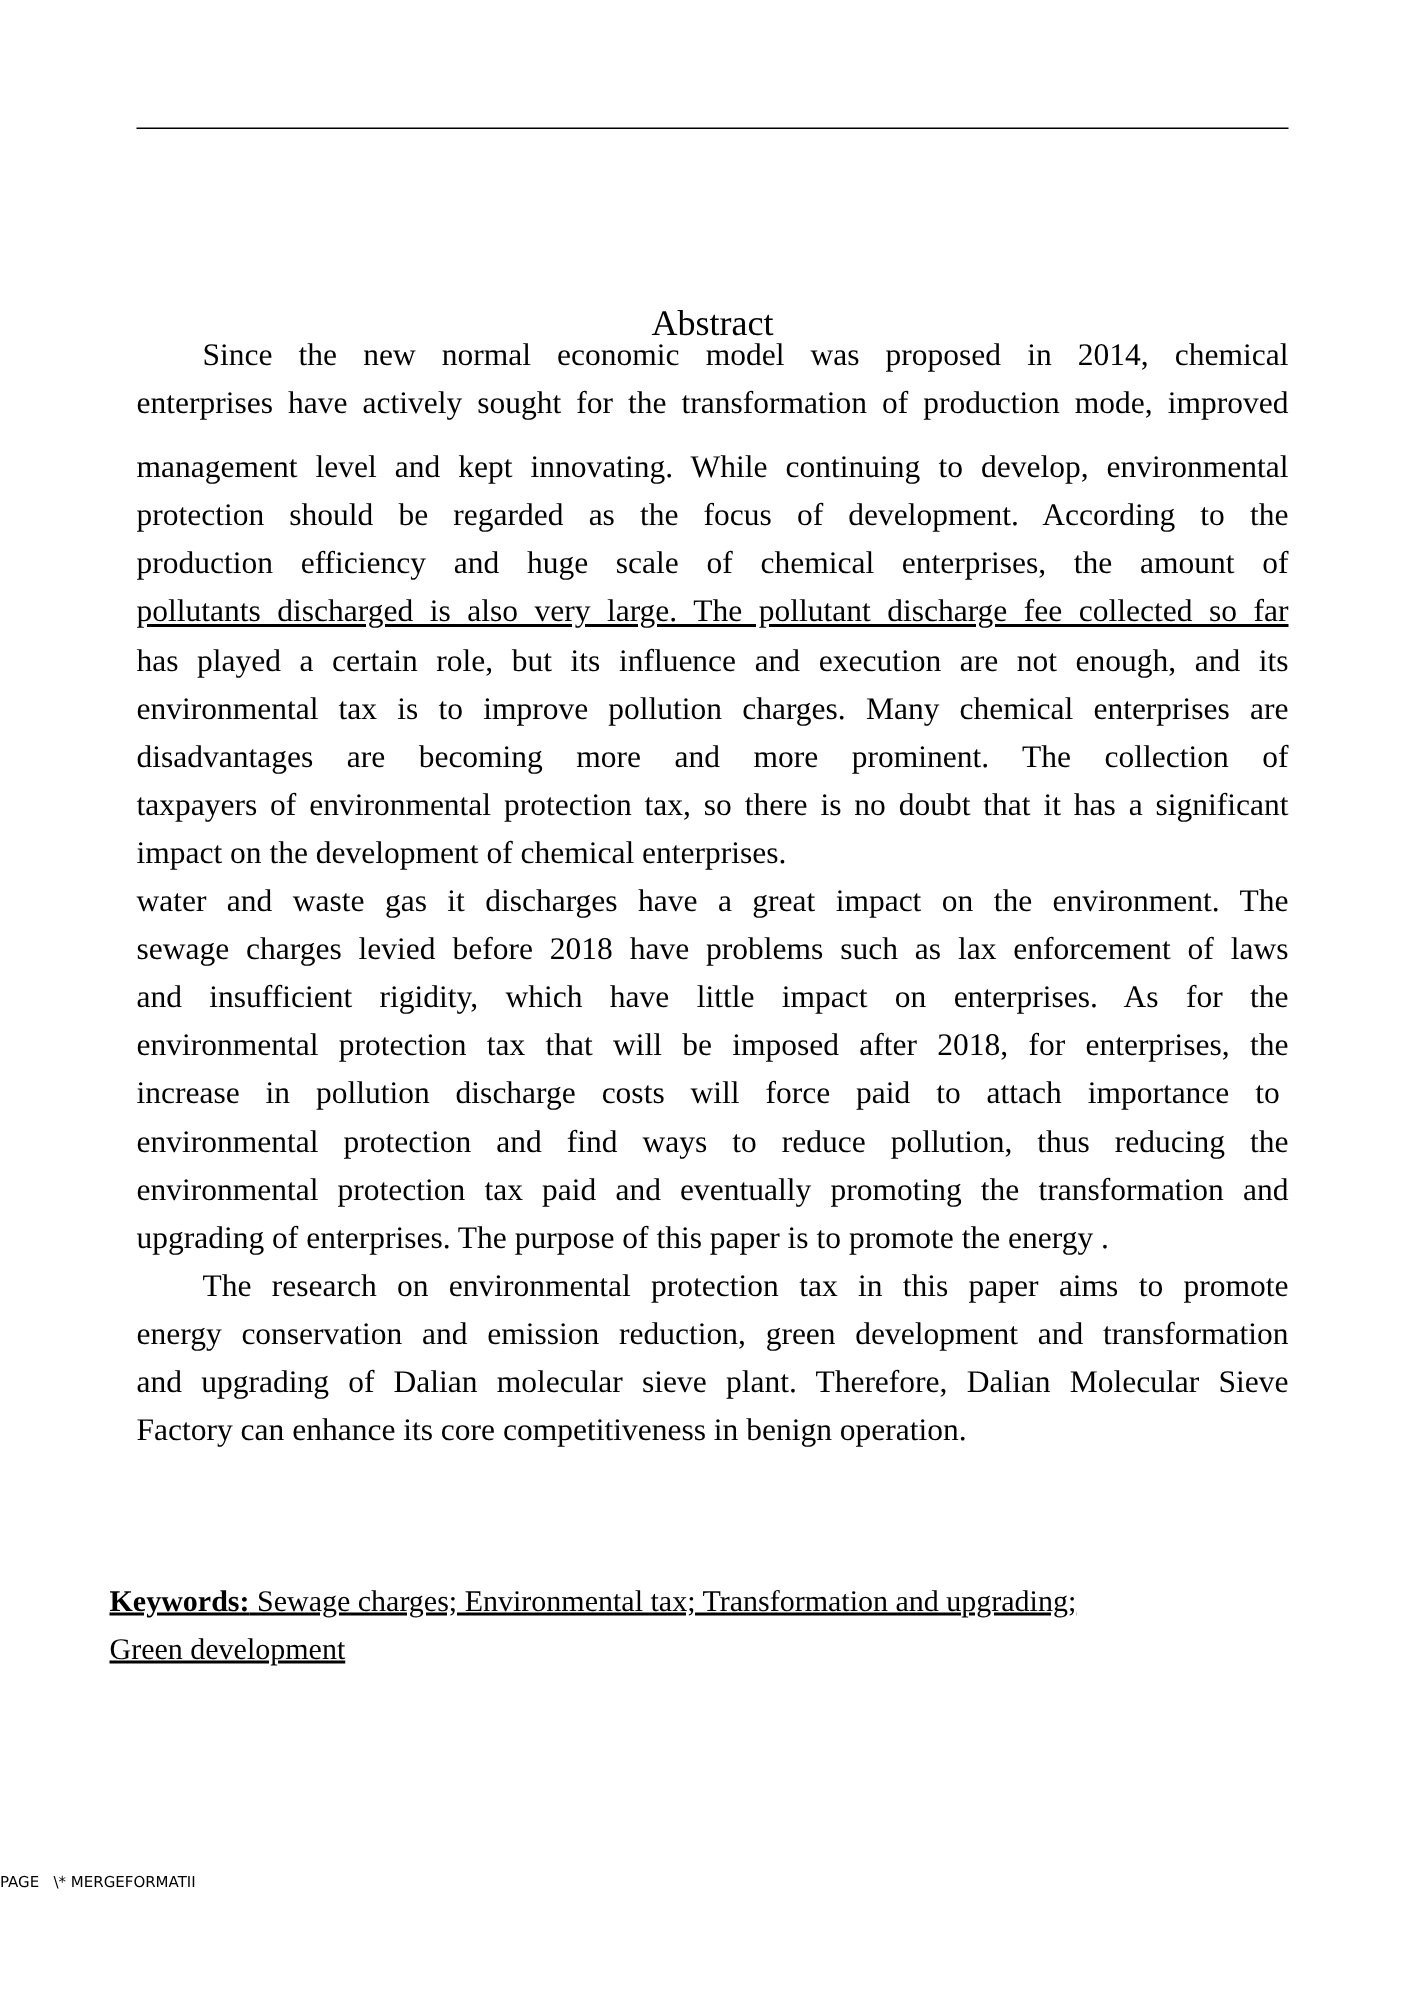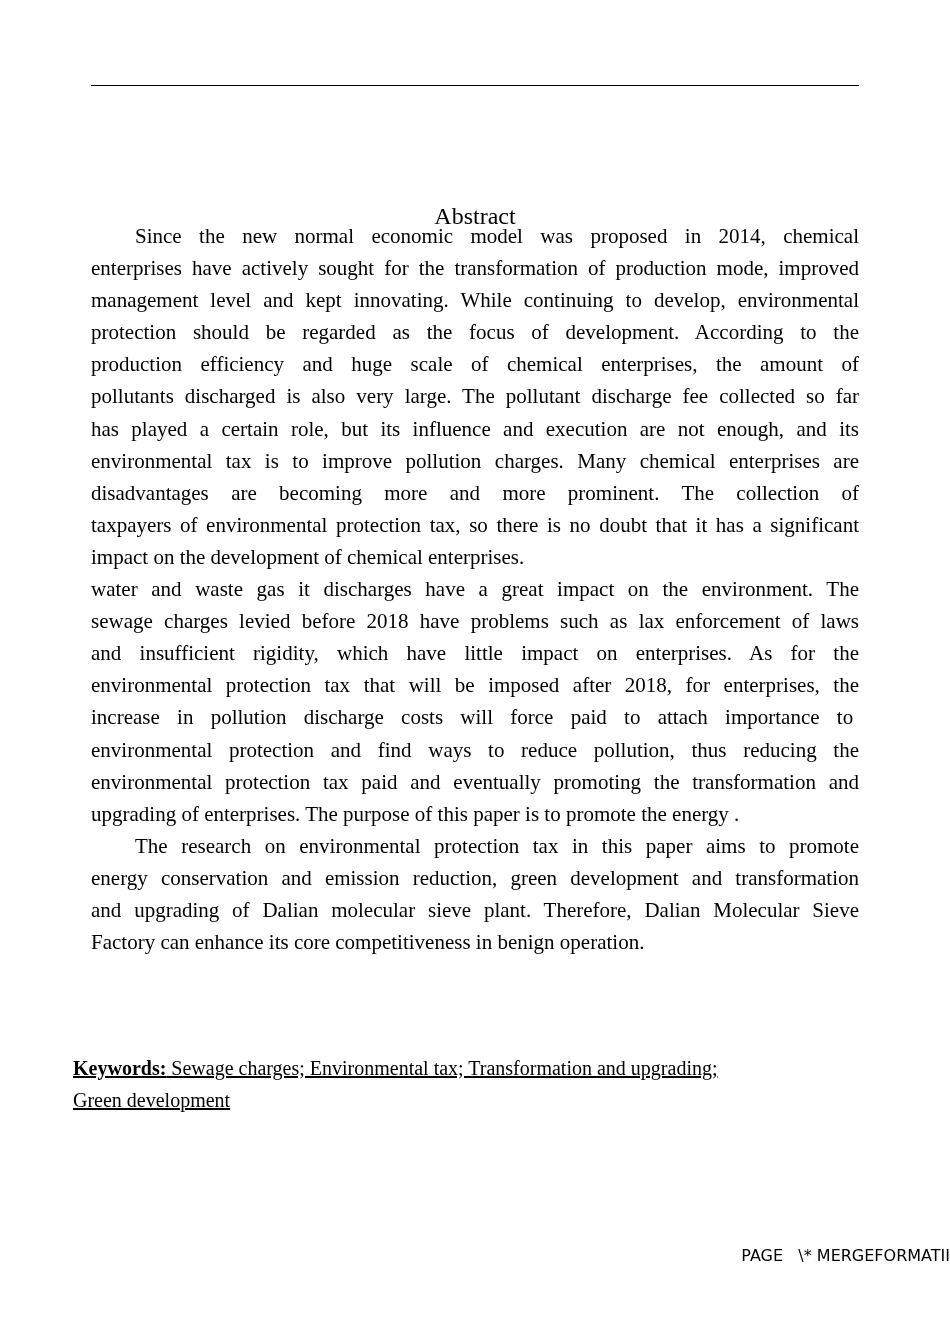--- a/index.html
+++ b/index.html
@@ -68,42 +68,42 @@
       white-space: nowrap;
     }
     .keywords .kw-label {
       font-weight: bold;
     }
     .footer {
       position: absolute;
       left: 0;
       top: 1248px;
       width: 950px;
-      text-align: right;
+      text-align: left;
       font-family: "DejaVu Sans", sans-serif;
-      font-size: 16px;
+      font-size: 10px;
       line-height: 16px;
       white-space: pre;
     }
   </style>
 </head>
 <body>
 
 <div class="header-rule"></div>
 
 <div class="title">Abstract</div>
 
 <div class="body-text">
   <div class="para">
     <span class="line first" style="word-spacing: 12.1578px; text-align-last: left; text-align: center;">Since the new normal economic model was proposed in 2014, chemical</span>
     <span class="line" style="word-spacing: 4.77813px; text-align-last: left; text-align: left;">enterprises have actively sought for the transformation of production mode, improved</span>
-    <span class="line" style="word-spacing: 6.77604px; text-align-last: left; text-align: left;">management level and kept innovating. While continuing to develop, environmental</span>
+    <span class="line" style="word-spacing: 6.77604px; text-align-last: left; text-align: left; margin-top: 11px;">management level and kept innovating. While continuing to develop, environmental</span>
     <span class="line" style="word-spacing: 11.5014px; text-align-last: left; text-align: left;">protection should be regarded as the focus of development. According to the</span>
     <span class="line" style="word-spacing: 13.2203px; text-align-last: left; text-align: left;">production efficiency and huge scale of chemical enterprises, the amount of</span>
-    <span class="line" style="word-spacing: 5.76432px; text-align-last: left; text-align: right;">pollutants discharged is also very large. The pollutant discharge fee collected so far</span>
+    <span class="line" style="word-spacing: 5.76432px; text-align-last: left; text-align: right; text-decoration: underline;">pollutants discharged is also very large. The pollutant discharge fee collected so far</span>
     <span class="line" style="word-spacing: 7.12277px; text-align-last: left; text-align: center;">has played a certain role, but its influence and execution are not enough, and its</span>
     <span class="line" style="word-spacing: 8.2px; text-align-last: left; text-align: left;">environmental tax is to improve pollution charges. Many chemical enterprises are</span>
     <span class="line" style="word-spacing: 17.0833px; text-align-last: left; text-align: left;">disadvantages are becoming more and more prominent. The collection of</span>
     <span class="line" style="word-spacing: 3.32812px; text-align-last: left; text-align: center;">taxpayers of environmental protection tax, so there is no doubt that it has a significant</span>
     <span class="line last">impact on the development of chemical enterprises.</span>
   </div>
   <div class="para">
     <span class="line" style="word-spacing: 8.35938px; text-align-last: left; text-align: left;">water and waste gas it discharges have a great impact on the environment. The</span>
     <span class="line" style="word-spacing: 6.01172px; text-align-last: left; text-align: left;">sewage charges levied before 2018 have problems such as lax enforcement of laws</span>
     <span class="line" style="word-spacing: 12.983px; text-align-last: left; text-align: left;">and insufficient rigidity, which have little impact on enterprises. As for the</span>

